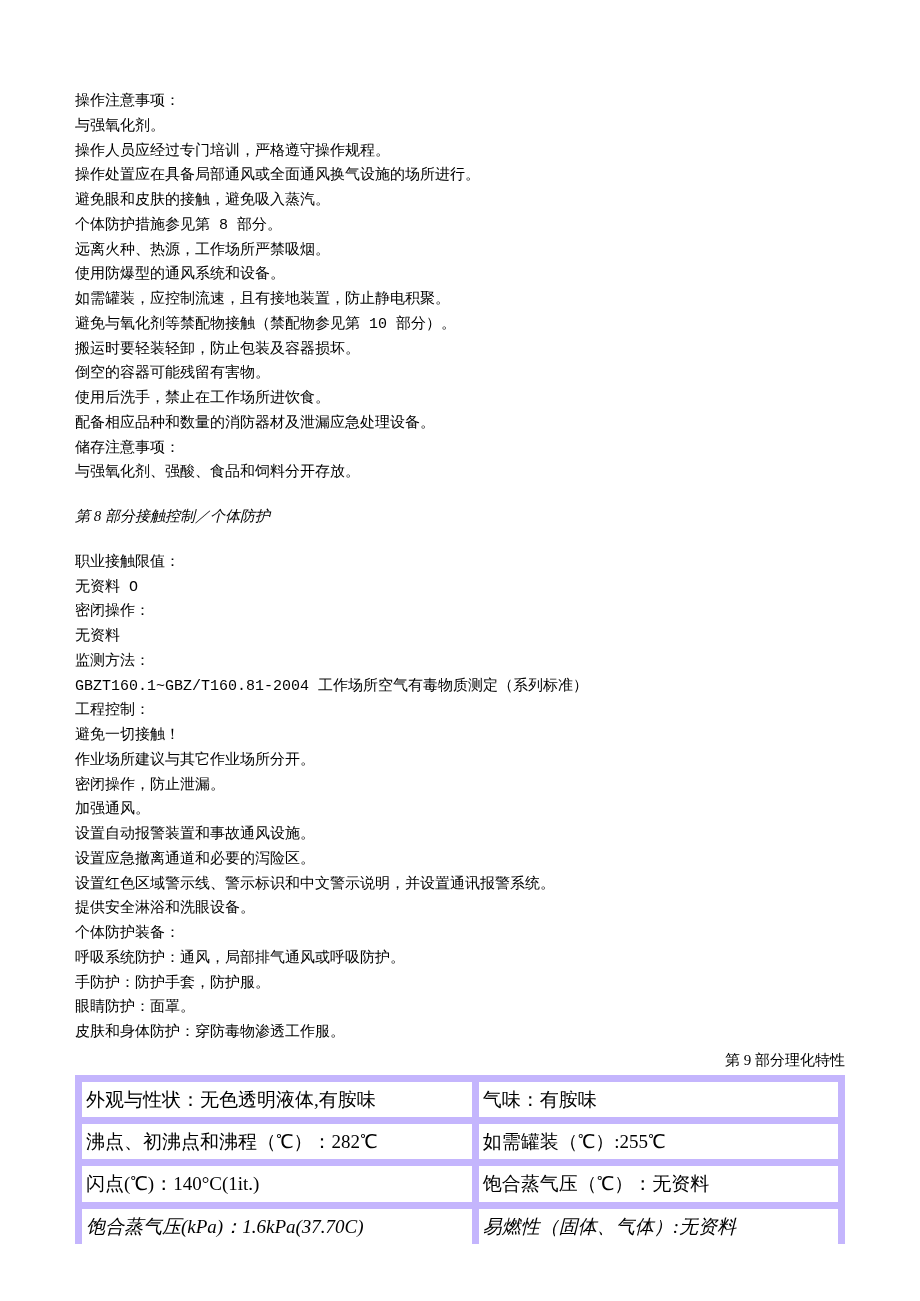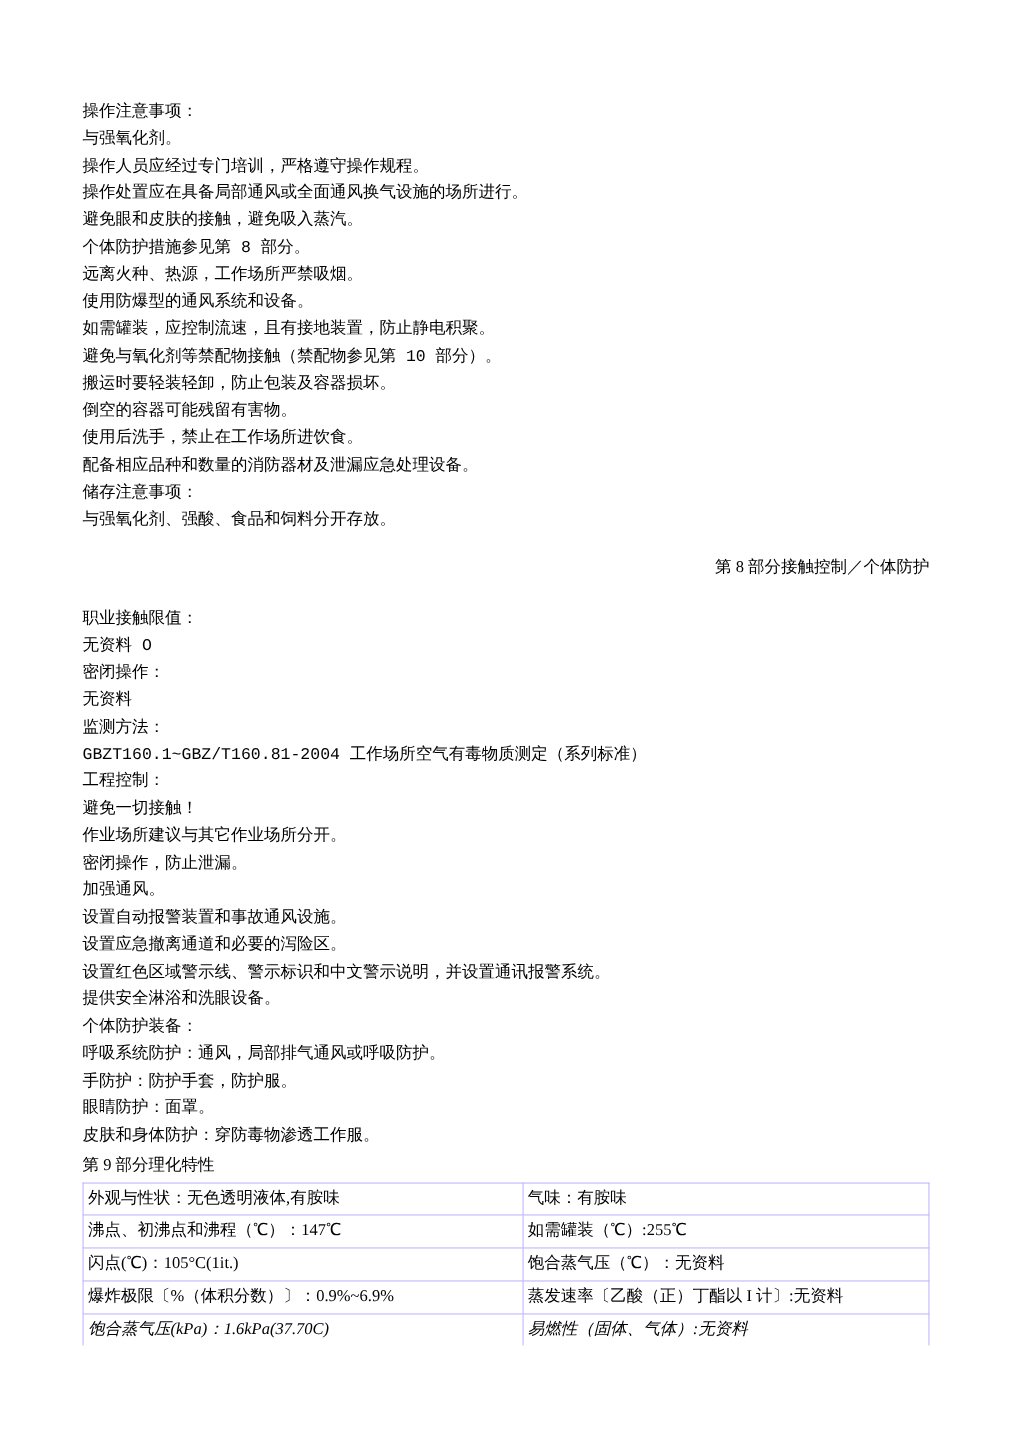--- a/index.html
+++ b/index.html
@@ -11,40 +11,41 @@
     margin: 0;
     padding: 90px 75px 40px 75px;
     width: 920px;
     box-sizing: border-box;
   }
   .para {
     margin: 0;
     font-family: Liberation Mono, monospace;
   }
   .section-title {
-    text-align: right;
+    text-align: left;
     margin: 18px 0 4px 0;
+    font-style: italic;
   }
   .section-title-tight {
-    text-align: left;
+    text-align: right;
     margin: 2px 0 2px 0;
   }
   .gap {
     height: 18px;
   }
   table {
     border-collapse: collapse;
     width: 100%;
     margin-top: 2px;
   }
   td {
-    border: 1px solid #c4b5fd;
+    border: 7px solid #c4b5fd;
     padding: 2px 4px;
     vertical-align: top;
-    font-size: 15px;
+    font-size: 19px;
   }
   td.left {
     width: 52%;
   }
   td.right {
     width: 48%;
   }
   .noborder-bottom td {
     border-bottom: none;
     font-style: italic;
@@ -98,29 +99,25 @@
 
 <div class="section-title-tight">第 9 部分理化特性</div>
 
 <table>
   <tbody>
       <tr>
     <td class="left">外观与性状：无色透明液体,有胺味</td>
     <td class="right">气味：有胺味</td>
   </tr>
   <tr>
-    <td class="left">沸点、初沸点和沸程（℃）：147℃</td>
+    <td class="left">沸点、初沸点和沸程（℃）：282℃</td>
     <td class="right">如需罐装（℃）:255℃</td>
   </tr>
   <tr>
-    <td class="left">闪点(℃)：105°C(1it.)</td>
+    <td class="left">闪点(℃)：140°C(1it.)</td>
     <td class="right">饱合蒸气压（℃）：无资料</td>
-  </tr>
-  <tr>
-    <td class="left">爆炸极限〔%（体积分数）〕：0.9%~6.9%</td>
-    <td class="right">蒸发速率〔乙酸（正）丁酯以 I 计〕:无资料</td>
   </tr>
   <tr class="noborder-bottom">
     <td class="left">饱合蒸气压(kPa)：1.6kPa(37.70C)</td>
     <td class="right">易燃性（固体、气体）:无资料</td>
   </tr>
 </tbody>
   </table>
 
 </body></html>

